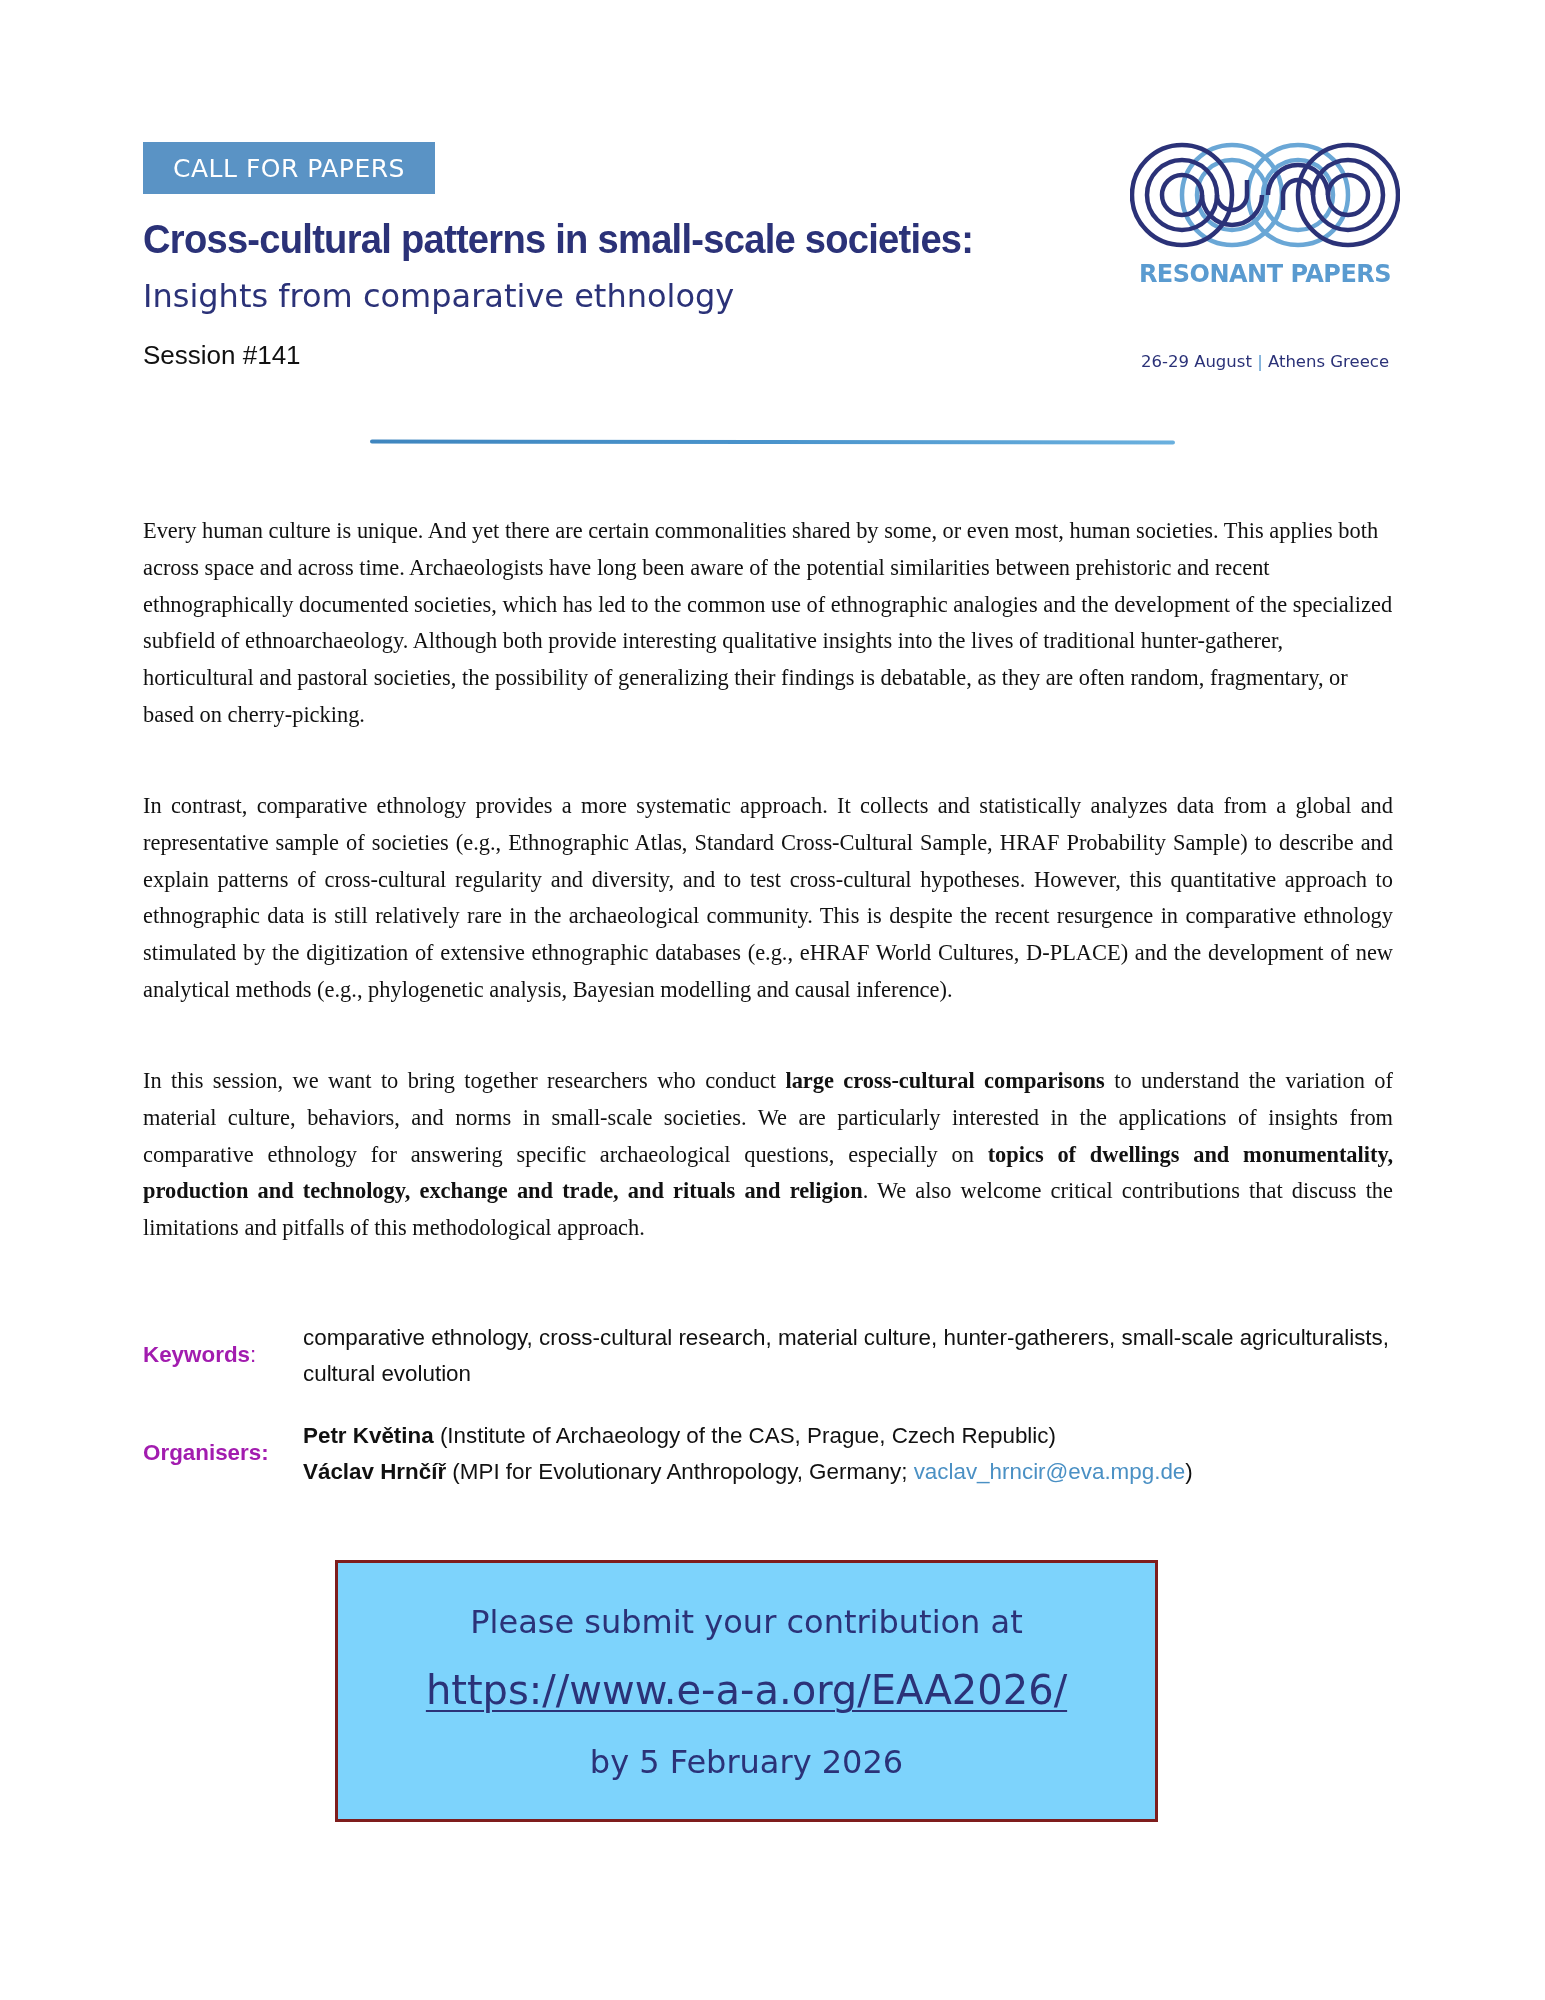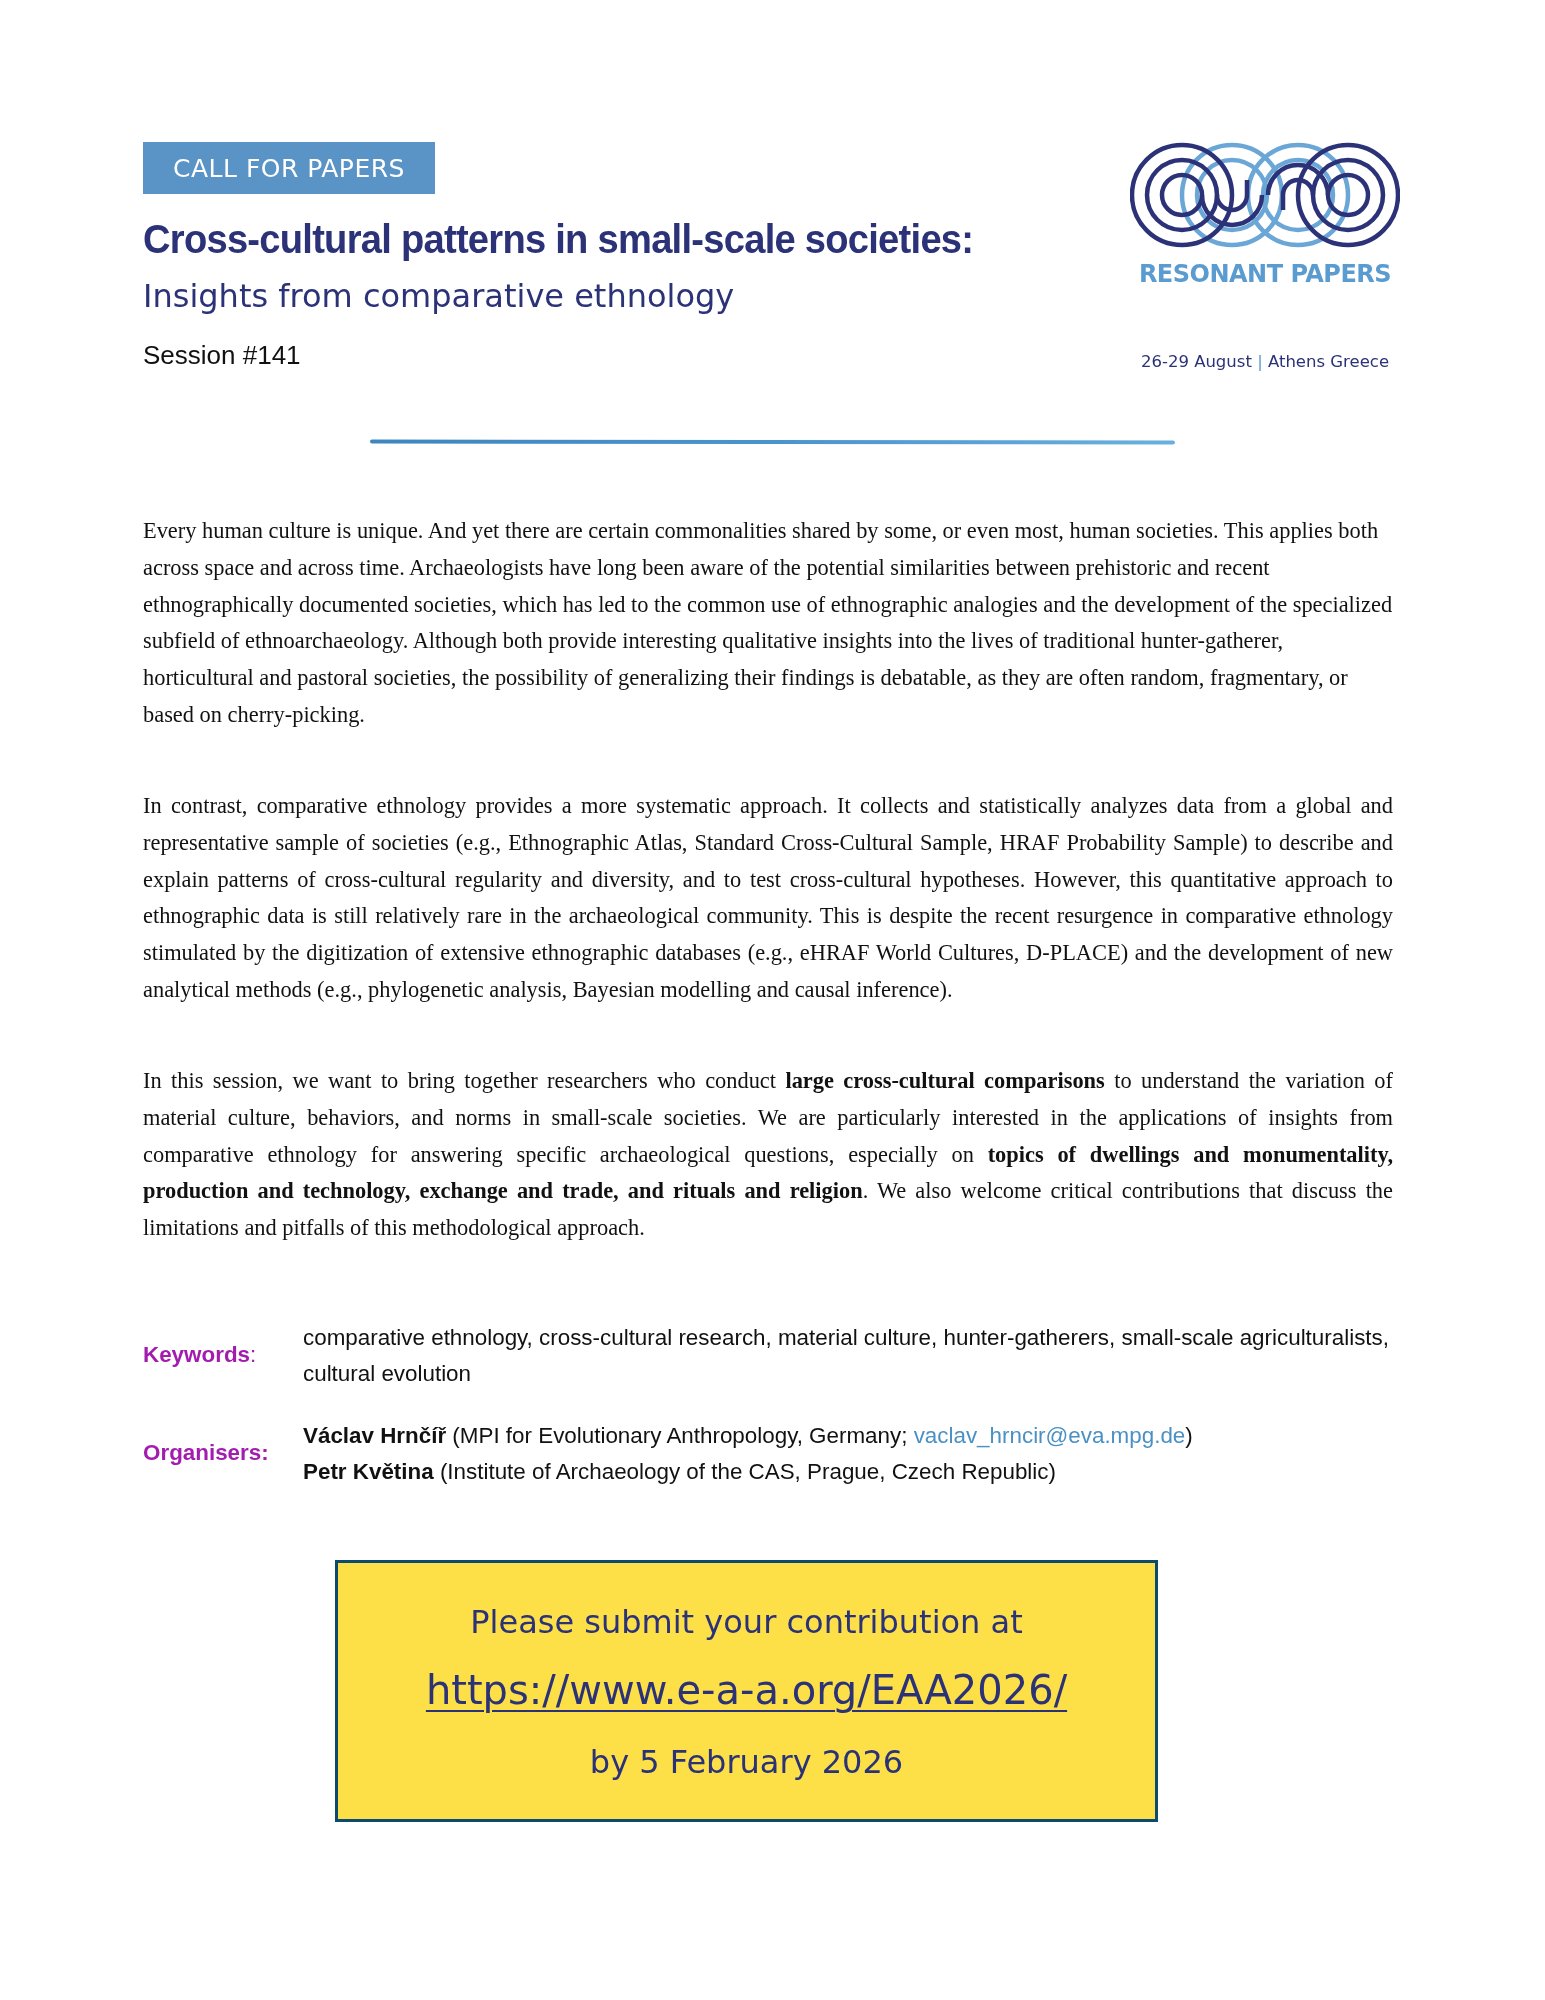--- a/index.html
+++ b/index.html
@@ -18,21 +18,21 @@
   .p1 { top: 513px; text-align: left; }
   .p2 { top: 788px; }
   .p3 { top: 1063px; }
   .meta { position: absolute; left: 143px; font-family: "Liberation Sans", sans-serif; font-size: 22.4px; line-height: 36px; color: #111; }
   .meta-label { position: absolute; left: 0; top: 17px; color: #a21caf; font-weight: bold; }
   .meta-value { position: absolute; left: 160px; top: 0; width: 1100px; }
   .kw { top: 1320px; }
   .org { top: 1418px; }
   .email { color: #4a90c4; }
   b { font-weight: bold; }
-  .submit { position: absolute; left: 335px; top: 1560px; width: 817px; height: 256px; background: #fde047; border: 3px solid #0c4a6e; box-sizing: content-box; }
+  .submit { position: absolute; left: 335px; top: 1560px; width: 817px; height: 256px; background: #7dd3fc; border: 3px solid #7f1d1d; box-sizing: content-box; }
   .submit-line { position: absolute; left: 0; width: 817px; text-align: center; font-family: "DejaVu Sans", sans-serif; color: #2b3278; white-space: nowrap; }
   .s1 { top: 40px; font-size: 32px; }
   .s2 { top: 104px; font-size: 40px; text-decoration: underline; text-decoration-thickness: 2px; text-underline-offset: 6px; }
   .s3 { top: 180px; font-size: 32px; }
 </style>
 </head>
 <body>
 
 <div class="cfp">CALL FOR PAPERS</div>
 <div class="title">Cross-cultural patterns in small-scale societies:</div>
@@ -73,22 +73,22 @@
 <div class="body p3"><span>In this session, we want to bring together researchers who conduct </span><b>large cross-cultural comparisons</b><span> to understand the variation of material culture, behaviors, and norms in small-scale societies. We are particularly interested in the applications of insights from comparative ethnology for answering specific archaeological questions, especially on </span><b>topics of dwellings and monumentality, production and technology, exchange and trade, and rituals and religion</b><span>. We also welcome critical contributions that discuss the limitations and pitfalls of this methodological approach.</span></div>
 
 <div class="meta kw">
   <div class="meta-label"><span>Keywords</span><span class="normal" style="font-weight:normal">:</span></div>
   <div class="meta-value">comparative ethnology, cross-cultural research, material culture, hunter-gatherers, small-scale agriculturalists, cultural evolution</div>
 </div>
 
 <div class="meta org">
   <div class="meta-label">Organisers:</div>
   <div class="meta-value">
+    <div><b>Petr Květina</b><span> (Institute of Archaeology of the CAS, Prague, Czech Republic)</span></div>
     <div><b>Václav Hrnčíř</b><span> (MPI for Evolutionary Anthropology, Germany; </span><span class="email">vaclav_hrncir@eva.mpg.de</span><span>)</span></div>
-    <div><b>Petr Květina</b><span> (Institute of Archaeology of the CAS, Prague, Czech Republic)</span></div>
   </div>
 </div>
 
 <div class="submit">
   <div class="submit-line s1">Please submit your contribution at</div>
   <div class="submit-line s2">https://www.e-a-a.org/EAA2026/</div>
   <div class="submit-line s3">by 5 February 2026</div>
 </div>
 
 </body></html>

